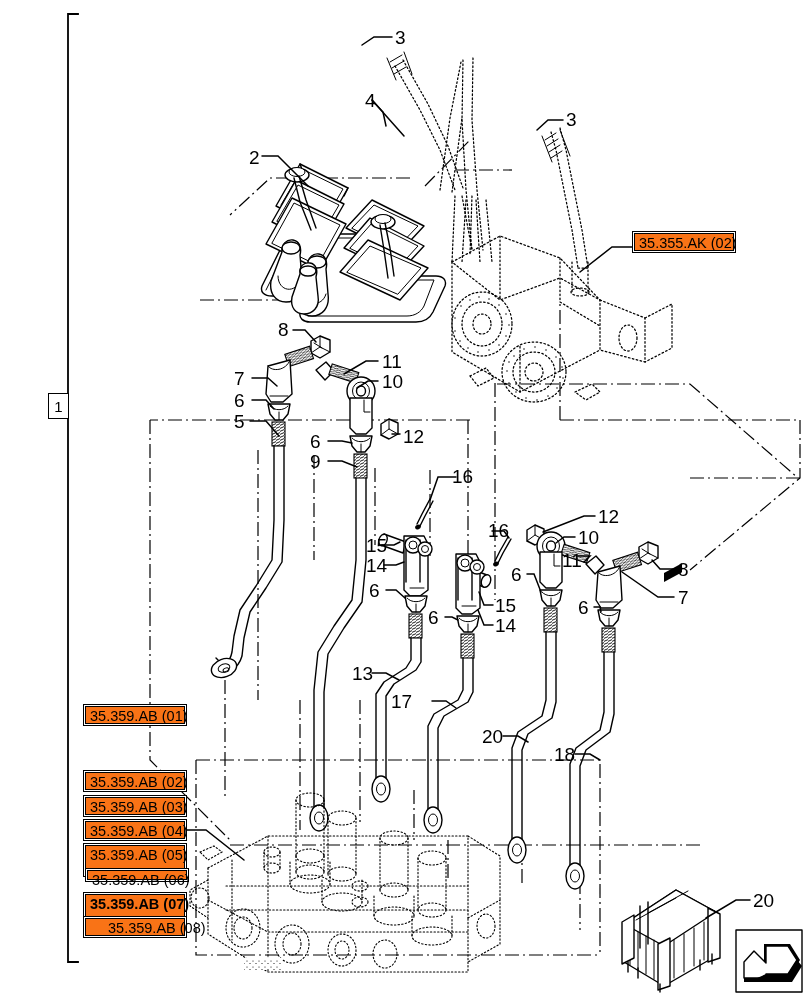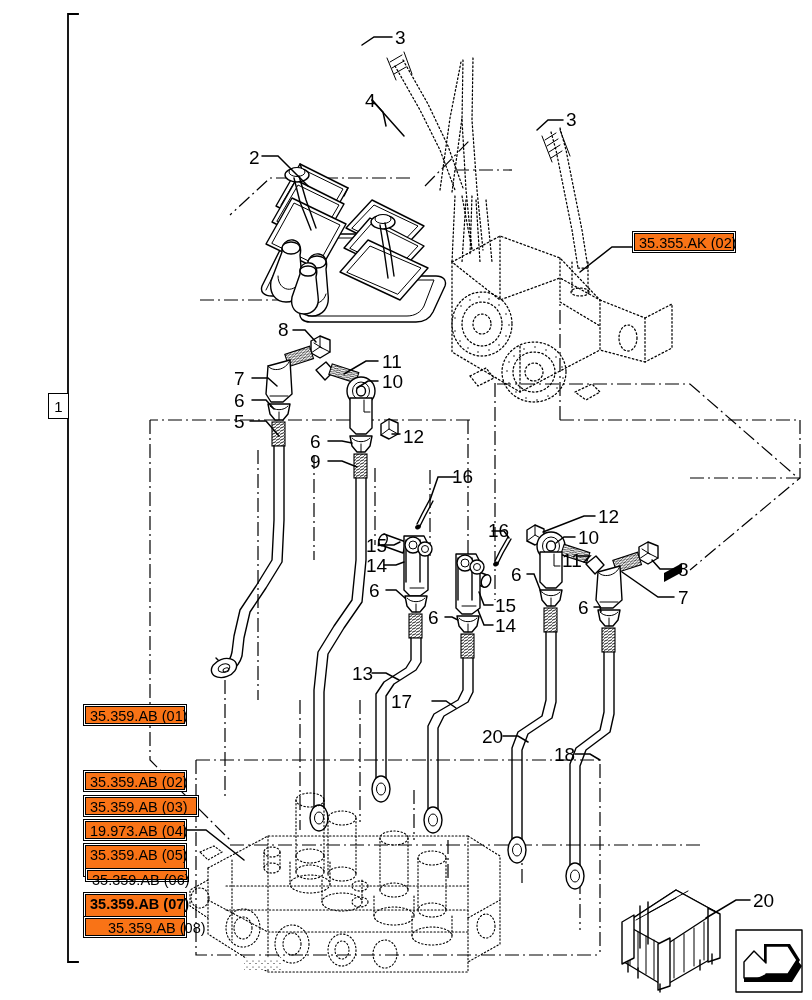--- a/index.html
+++ b/index.html
@@ -647,20 +647,20 @@
 <div class="callout" style="left:578px;top:528px;">10</div>
 <div class="callout" style="left:562px;top:551px;">11</div>
 <div class="callout" style="left:678px;top:560px;">8</div>
 <div class="callout" style="left:678px;top:588px;">7</div>
 <div class="callout" style="left:753px;top:891px;">20</div>
 
 <div class="refbox inner" style="left:632px;top:231px;width:104px;height:22px;">35.355.AK (02)</div>
 
 <div class="refbox inner" style="left:83px;top:704px;width:104px;height:22px;">35.359.AB (01)</div>
 <div class="refbox inner" style="left:83px;top:770px;width:104px;height:22px;text-align:center;">35.359.AB (02)</div>
-<div class="refbox inner" style="left:83px;top:795px;width:116px;height:22px;">35.359.AB (03)</div>
-<div class="refbox inner" style="left:83px;top:819px;width:104px;height:22px;">19.973.AB (04)</div>
+<div class="refbox inner" style="left:83px;top:795px;width:104px;height:22px;">35.359.AB (03)</div>
+<div class="refbox inner" style="left:83px;top:819px;width:104px;height:22px;">35.359.AB (04)</div>
 <div class="refbox inner" style="left:83px;top:843px;width:104px;height:34px;">35.359.AB (05)</div>
 <div class="refbox inner" style="left:85px;top:868px;width:104px;height:14px;">35.359.AB (06)</div>
 <div class="refbox inner" style="left:83px;top:892px;width:104px;height:32px;font-weight:bold;">35.359.AB (07)</div>
 <div class="refbox inner" style="left:83px;top:916px;width:104px;height:22px;padding-left:24px;">35.359.AB (08)</div>
 
 </div>
 
 </body></html>

